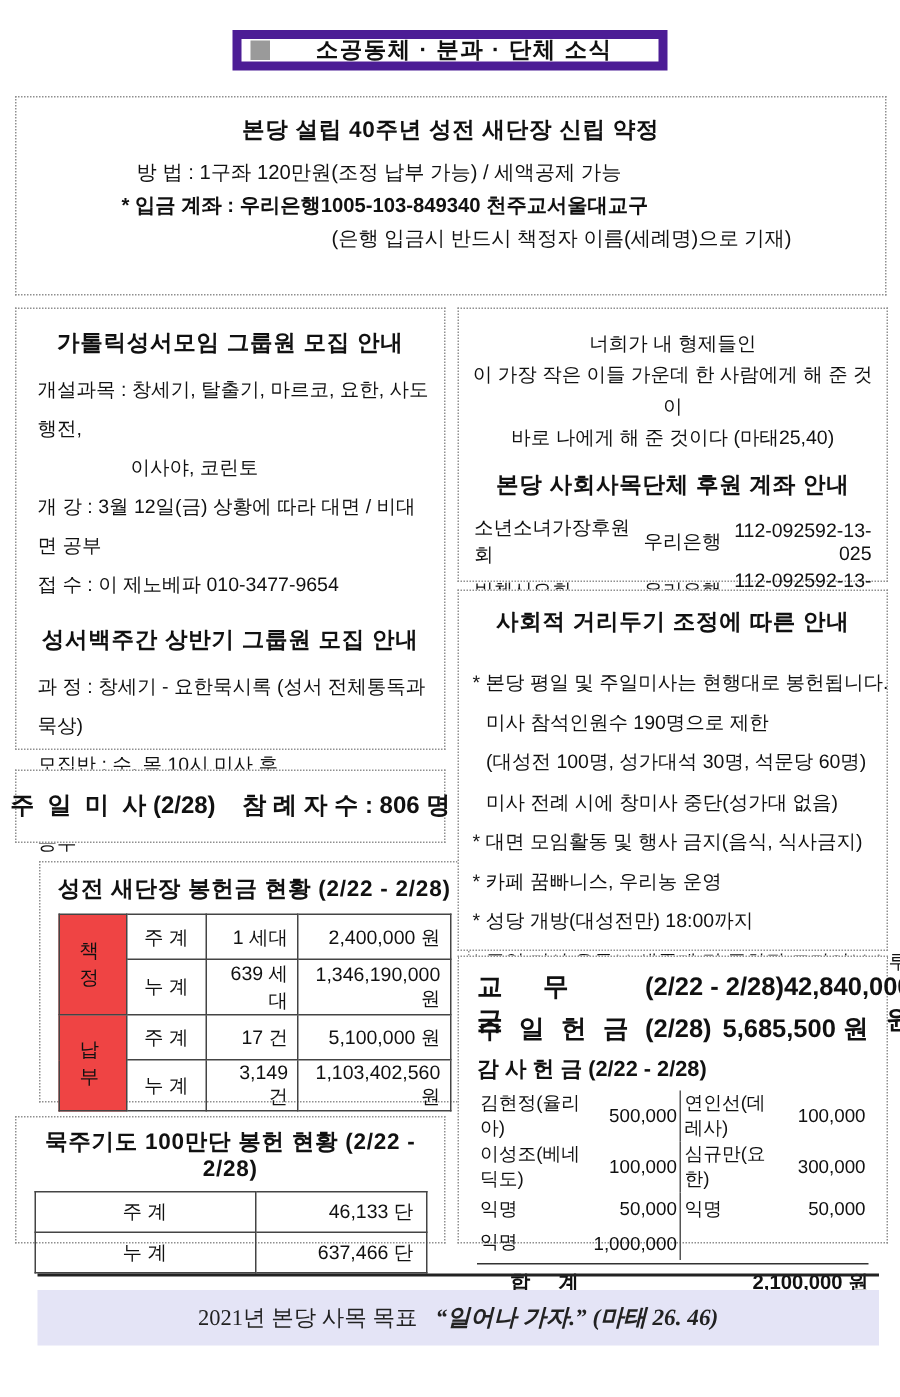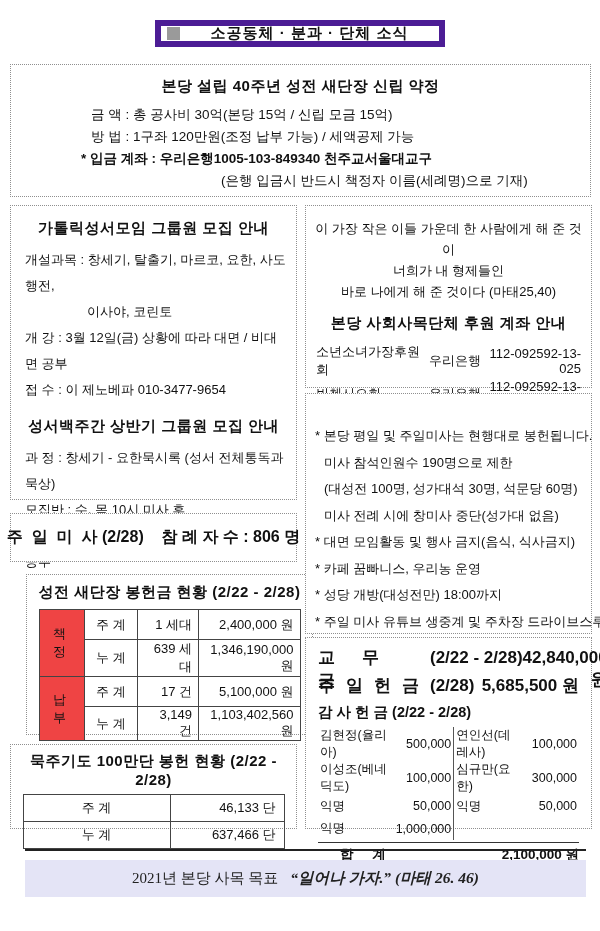--- a/index.html
+++ b/index.html
@@ -98,21 +98,20 @@
 <div class="page">
 
   <div class="header-box">
     <span class="sq"></span>
     <span class="header-title">소공동체 · 분과 · 단체 소식</span>
   </div>
 
   <div class="box box1">
     <div class="box-title">본당 설립 40주년 성전 새단장 신립 약정</div>
     <div class="pledge-lines">
-      <div>금 액 : 총 공사비 30억(본당 15억 / 신립 모금 15억)</div>
       <div>방 법 : 1구좌 120만원(조정 납부 가능) / 세액공제 가능</div>
       <div class="bold acct">* 입금 계좌 : 우리은행1005-103-849340 천주교서울대교구</div>
       <div class="note">(은행 입금시 반드시 책정자 이름(세례명)으로 기재)</div>
     </div>
   </div>
 
   <div class="box box2">
     <div class="box-title">가톨릭성서모임 그룹원 모집 안내</div>
     <div class="sec" style="margin-top:9px;">
       <div>개설과목 : 창세기, 탈출기, 마르코, 요한, 사도행전,</div>
@@ -174,22 +173,22 @@
       <tr>
         <td class="lab">누 계</td>
         <td class="val">637,466 단</td>
       </tr>
     </tbody>
       </table>
   </div>
 
   <div class="box boxR1">
     <div class="quote">
+      <div>너희가 내 형제들인</div>
       <div>이 가장 작은 이들 가운데 한 사람에게 해 준 것이</div>
-      <div>너희가 내 형제들인</div>
       <div>바로 나에게 해 준 것이다 (마태25,40)</div>
     </div>
     <div class="box-title acc-title">본당 사회사목단체 후원 계좌 안내</div>
     <table class="acc-table">
       <tbody>
           <tr>
         <td class="acc-name">소년소녀가장후원회</td>
         <td class="acc-bank">우리은행</td>
         <td class="acc-num">112-092592-13-025</td>
       </tr>
@@ -202,20 +201,21 @@
         <td class="acc-name">나눔의 묵상회</td>
         <td class="acc-bank">우리은행</td>
         <td class="acc-num">112-092592-13-055</td>
       </tr>
     </tbody>
       </table>
     <div class="holder">예금주 : (재)천주교서울대교구유지재단</div>
   </div>
 
   <div class="box boxR2">
+    <div class="box-title">사회적 거리두기 조정에 따른 안내</div>
     <div style="margin-top:18px;">
       <div class="line bullet">* 본당 평일 및 주일미사는 현행대로 봉헌됩니다.</div>
       <div class="line cont">미사 참석인원수 190명으로 제한</div>
       <div class="line cont">(대성전 100명, 성가대석 30명, 석문당 60명)</div>
       <div class="line cont">미사 전례 시에 창미사 중단(성가대 없음)</div>
       <div class="line bullet">* 대면 모임활동 및 행사 금지(음식, 식사금지)</div>
       <div class="line bullet">* 카페 꿈빠니스, 우리농 운영</div>
       <div class="line bullet">* 성당 개방(대성전만) 18:00까지</div>
       <div class="line bullet">* 주일 미사 유튜브 생중계 및 주차장 드라이브스루</div>
       <div class="line cont">영성체를 중단합니다.</div>

